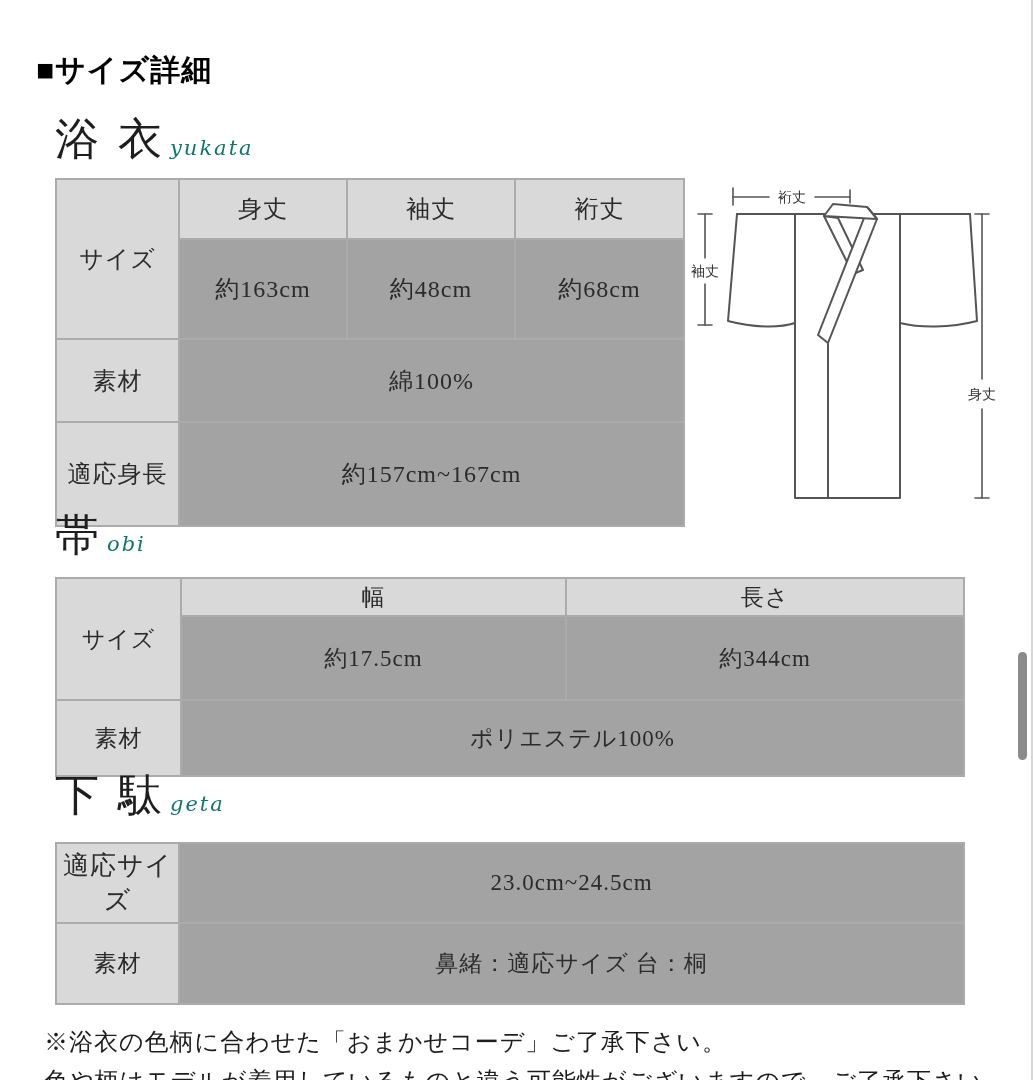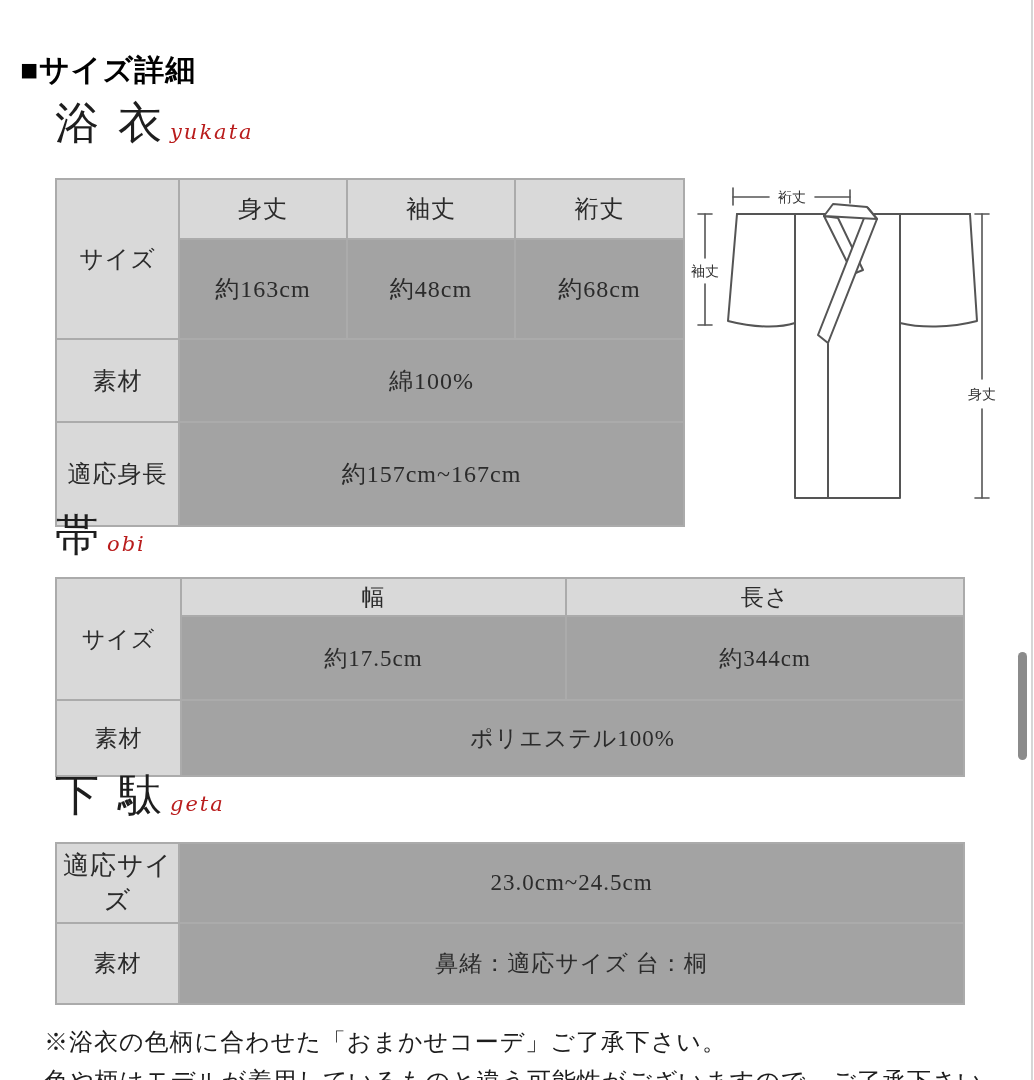--- a/index.html
+++ b/index.html
@@ -3,32 +3,32 @@
 <meta charset="utf-8">
 <style>
   html,body{margin:0;padding:0;background:#fff;}
   #page{
     position:relative;width:1034px;height:1080px;background:#ffffff;
     overflow:hidden;font-family:"Liberation Serif","DejaVu Serif",serif;color:#222;
   }
   .abs{position:absolute;}
   
   .main-heading{
-    left:20px;top:50px;font-family:"Liberation Sans","DejaVu Sans",sans-serif;
+    left:36px;top:50px;font-family:"Liberation Sans","DejaVu Sans",sans-serif;
     font-size:30px;font-weight:600;color:#000;letter-spacing:1px;
   }
   
   .sec-title{display:flex;align-items:flex-end;color:#1e1e1e;}
   .sec-title .kanji{
     font-size:44px;line-height:1.1;letter-spacing:4px;
     font-family:"Liberation Serif","DejaVu Serif",serif;
   }
   .sec-title .script{
     font-family:"DejaVu Serif","Liberation Serif",serif;font-style:italic;
-    font-size:21px;color:#b91c1c;margin:0 0 4px 4px;letter-spacing:2px;
+    font-size:21px;color:#0f766e;margin:0 0 4px 4px;letter-spacing:2px;
   }
   
   table{border-collapse:collapse;table-layout:fixed;background:#fff;
     font-family:"Liberation Serif","DejaVu Serif",serif;color:#2b2b2b;
     border:2px solid #8f8f8f;}
   td{border:2px solid #ababab;text-align:center;vertical-align:middle;
     background:#a3a3a3;font-size:24px;letter-spacing:1px;padding:0;}
   td.hd{background:#d9d9d9;}
   .t-obi td,.t-geta td{font-size:23px;}
   
@@ -41,21 +41,21 @@
   .diagram svg{display:block;}
   .diagram text{font-family:"Liberation Sans","DejaVu Sans",sans-serif;font-size:14px;fill:#333;}
 </style>
 </head>
 <body>
 
 <div id="page">
 
   <div class="abs main-heading">■サイズ詳細</div>
 
-  <div class="abs sec-title" style="left:55px;top:100px;">
+  <div class="abs sec-title" style="left:55px;top:116px;">
     <span class="kanji">浴 衣</span>
     <span class="script">yukata</span>
   </div>
 
   <table class="abs t-yukata" style="left:55px;top:178px;width:628px;">
     <colgroup>
         <col style="width:123px">
         <col style="width:168px">
         <col style="width:168px">
         <col style="width:169px">

